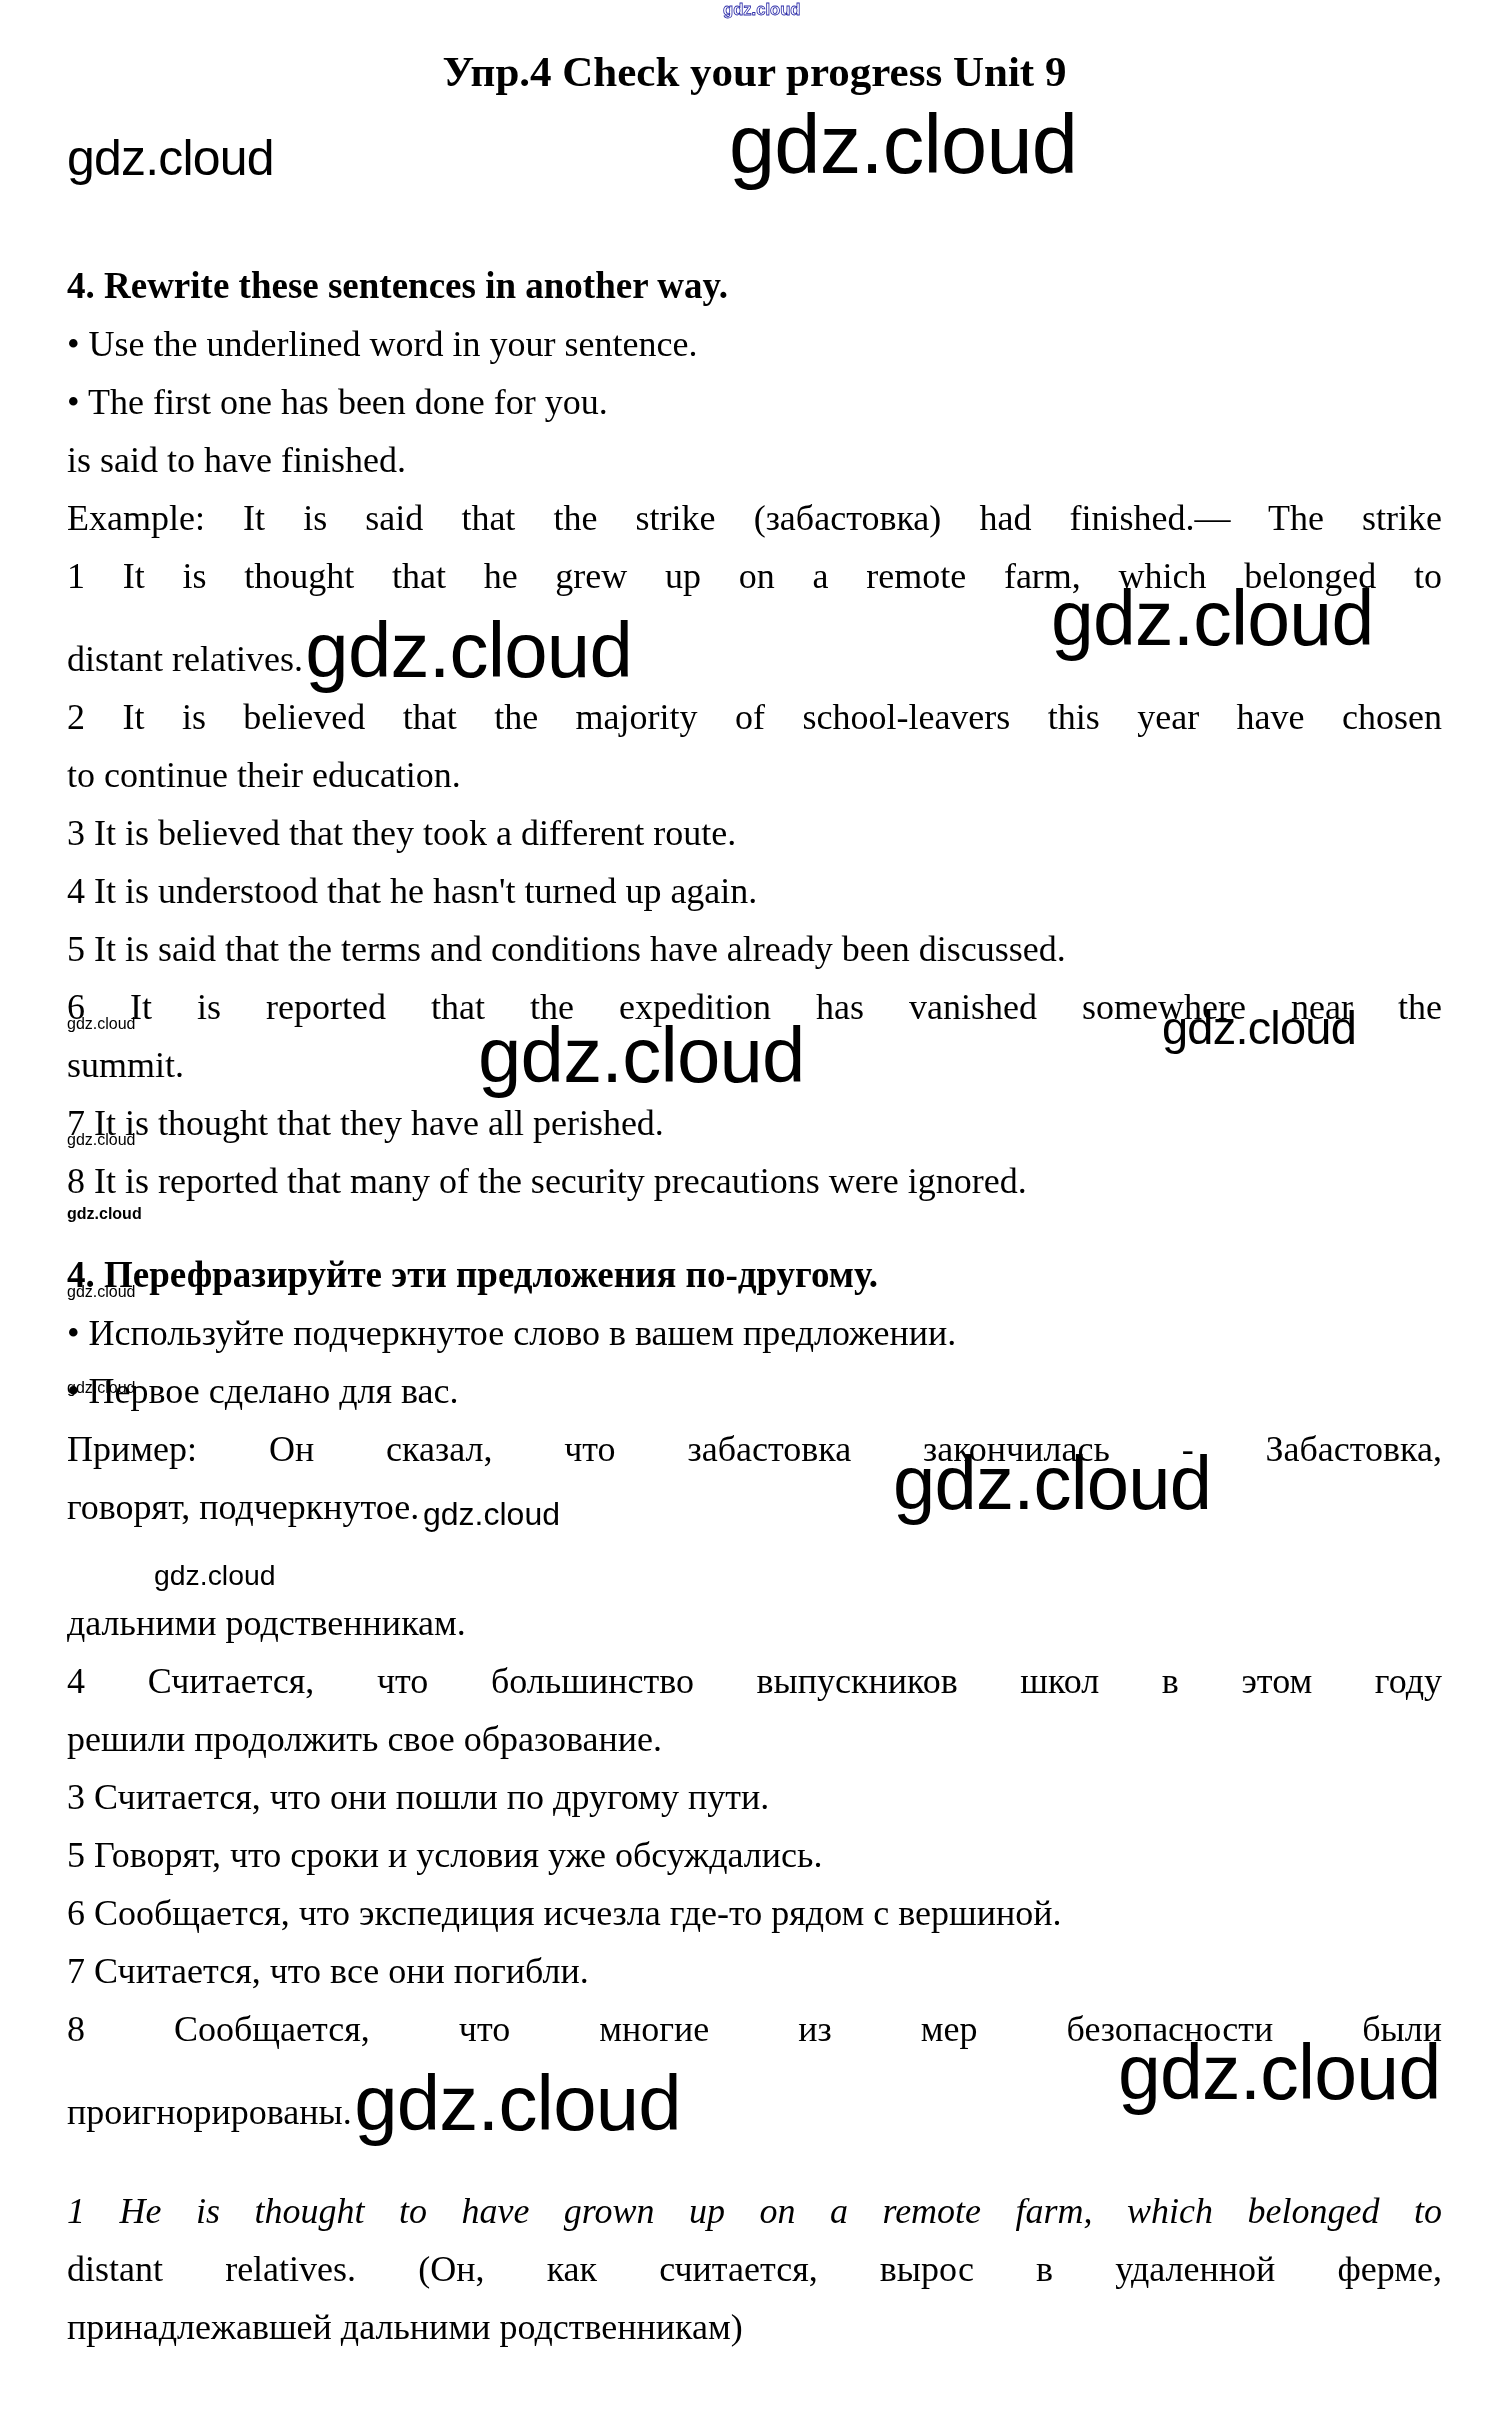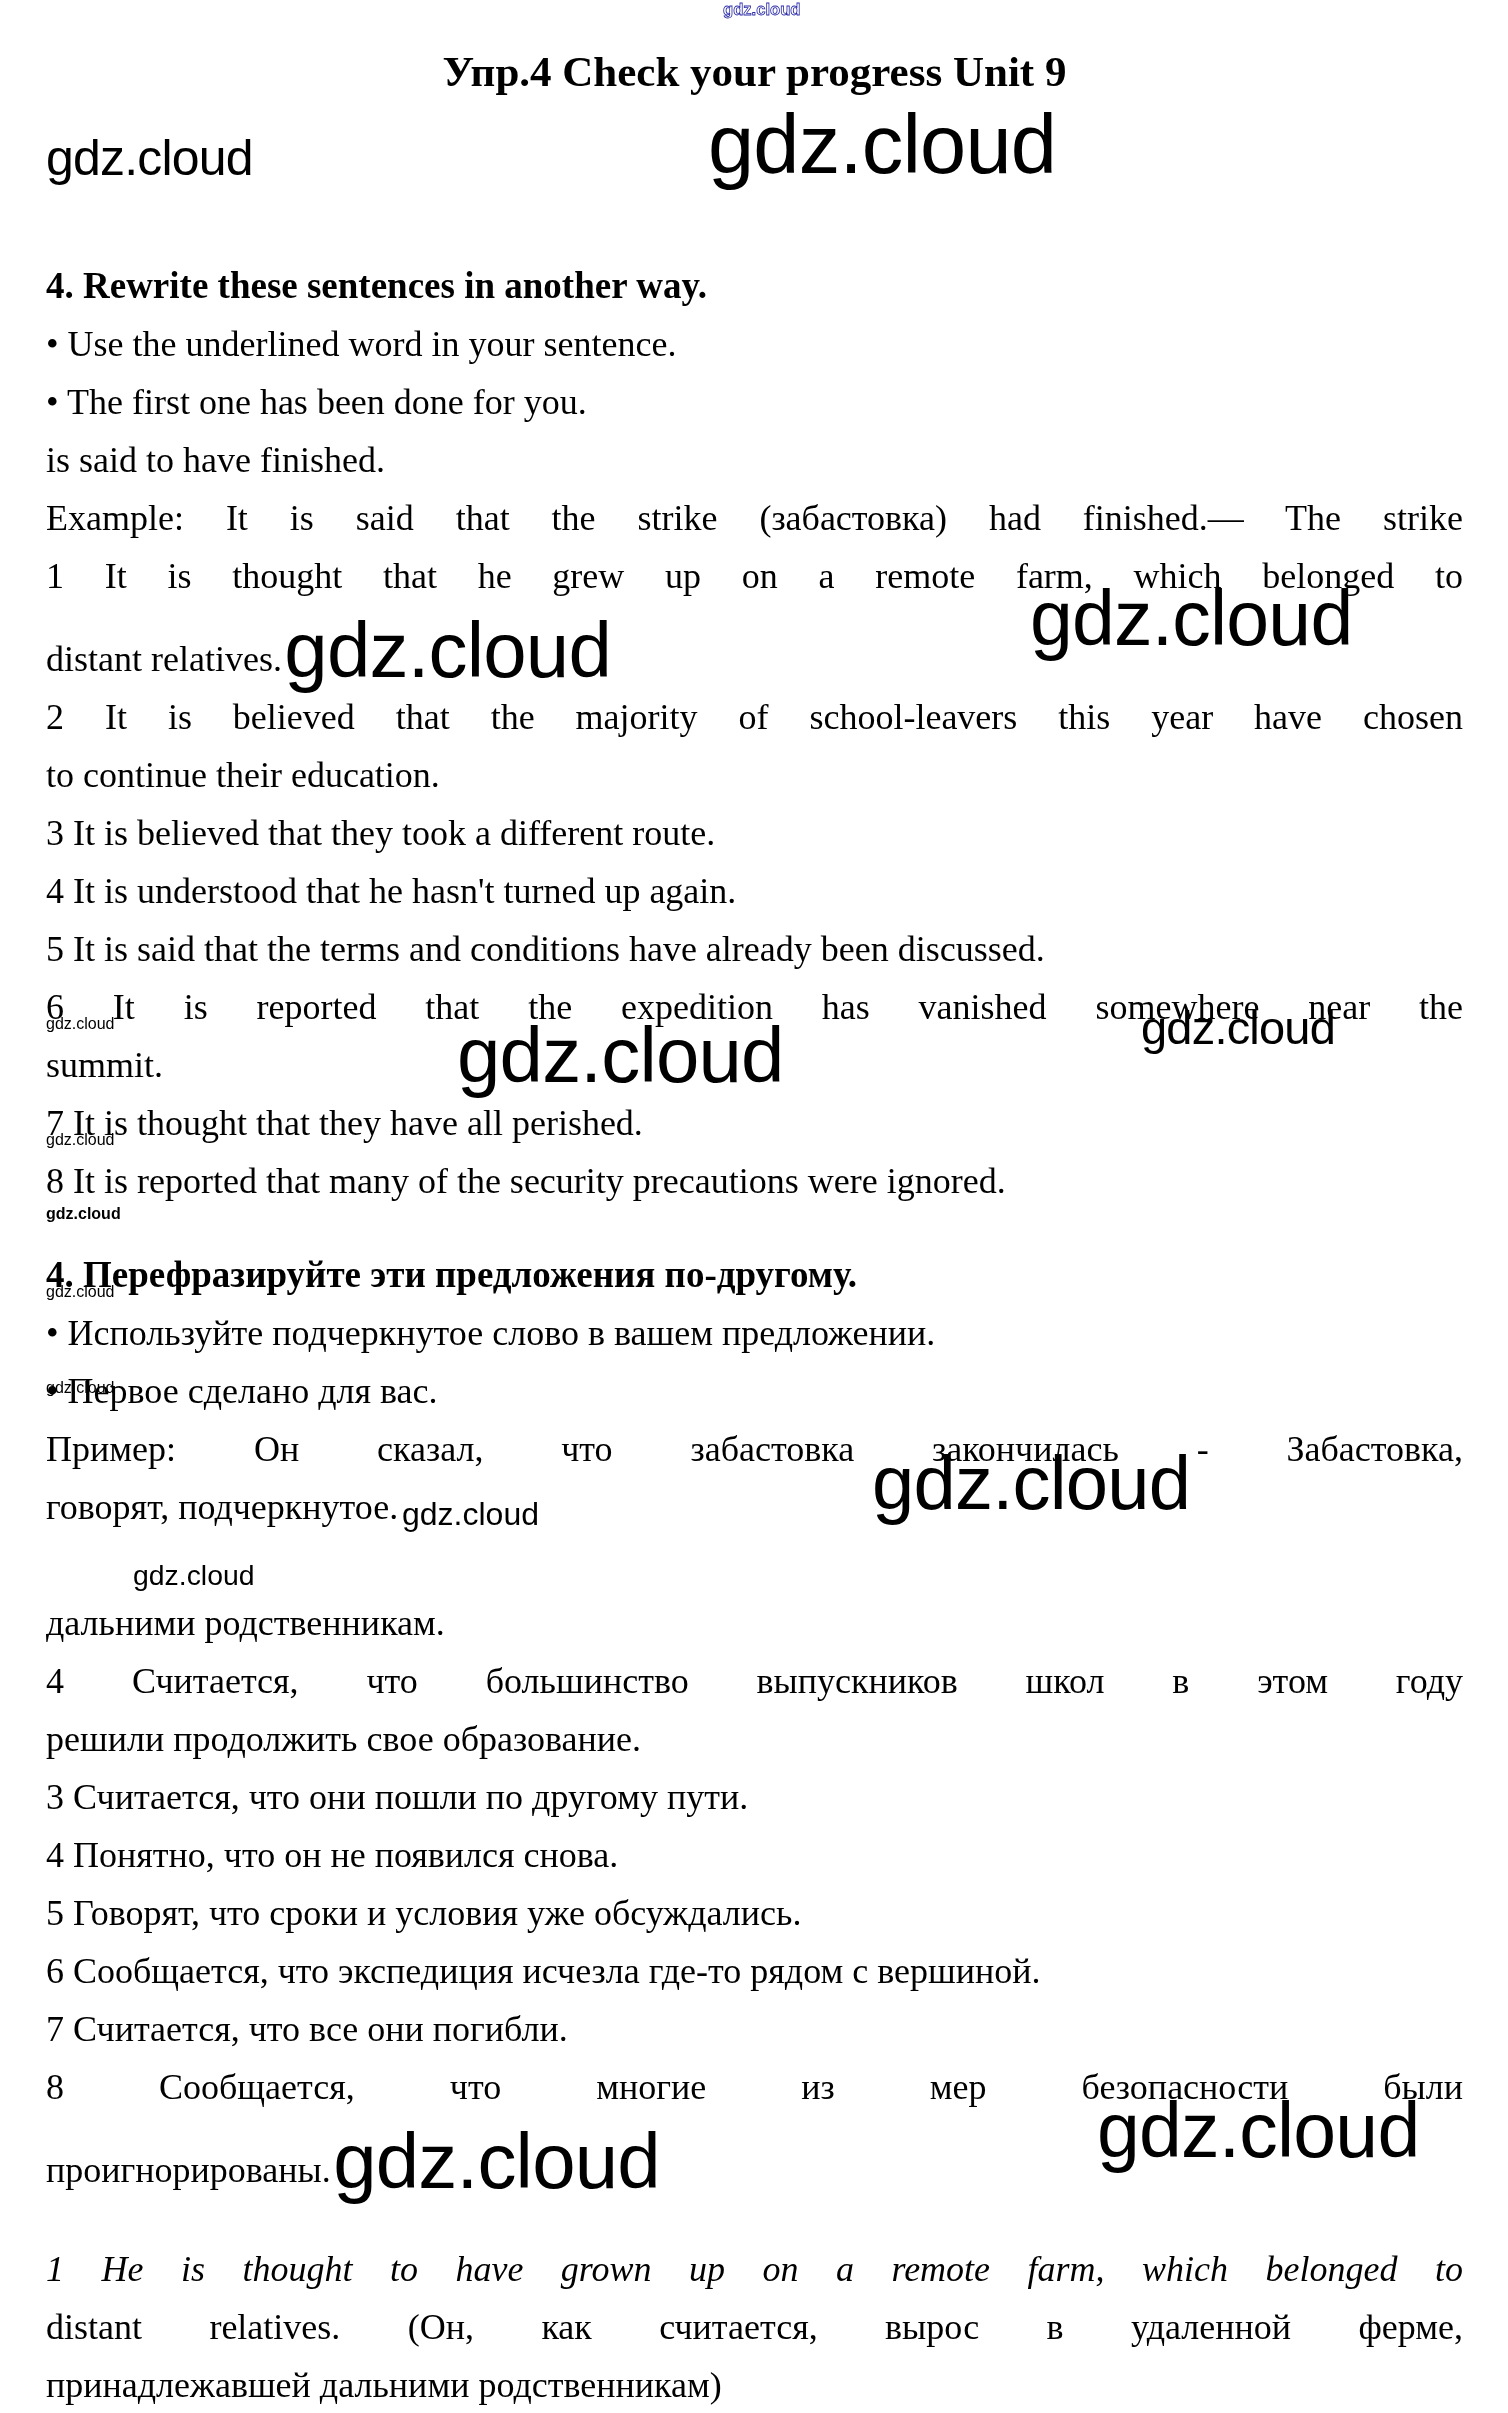--- a/index.html
+++ b/index.html
@@ -1,21 +1,21 @@
 <!DOCTYPE html>
 <html style="font-size:12.6px"><head>
 <meta charset="utf-8">
 <style>
   html,body{margin:0;padding:0;background:#e8e8e8;}
   .page{
     position:relative;
     width:1509px;height:2413px;
     background:#ffffff;
     box-sizing:border-box;
-    padding:0 46px;
+    padding:0 67px;
     font-family:"Liberation Serif","DejaVu Serif",serif;
     font-size:36px;color:#000;
     overflow:hidden;
   }
   .title{
     margin:40px 0 0 0;
     font-size:43px;font-weight:bold;
     text-align:center;line-height:63px;
   }
   .wm-band{position:relative;height:154px;}
@@ -86,21 +86,20 @@
       <div class="row b mt40"><span class="txt">4. Перефразируйте эти предложения по-другому.</span><span class="wm wm-tiny-b">gdz.cloud</span></div>
       <div class="row"><span class="txt">• Используйте подчеркнутое слово в вашем предложении.</span><span class="wm wm-tiny-a">gdz.cloud</span></div>
       <div class="row"><span class="txt">• Первое сделано для вас.</span></div>
       <div class="row j"><span class="txt">Пример: Он сказал, что забастовка закончилась - Забастовка,</span><span class="wm wm-tiny-b">gdz.cloud</span></div>
       <div class="row"><span class="txt">говорят, подчеркнутое.</span><span class="wm wm-big-right-2">gdz.cloud</span></div>
       <div class="row j"><span class="wm wm-mid-above">gdz.cloud</span></div>
       <div class="row"><span class="txt">дальними родственникам.</span><span class="wm wm-small-above">gdz.cloud</span></div>
       <div class="row j"><span class="txt">4 Считается, что большинство выпускников школ в этом году</span></div>
       <div class="row"><span class="txt">решили продолжить свое образование.</span></div>
       <div class="row"><span class="txt">3 Считается, что они пошли по другому пути.</span></div>
-      <div class="row"><span class="txt">4 Понятно, что он не появился снова.</span></div>
       <div class="row"><span class="txt">5 Говорят, что сроки и условия уже обсуждались.</span></div>
       <div class="row"><span class="txt">6 Сообщается, что экспедиция исчезла где-то рядом с вершиной.</span></div>
       <div class="row"><span class="txt">7 Считается, что все они погибли.</span></div>
       <div class="row j"><span class="txt">8 Сообщается, что многие из мер безопасности были</span></div>
       <div class="row"><span class="txt">проигнорированы.</span><span class="wm wm-inline-big">gdz.cloud</span><span class="wm wm-right-3">gdz.cloud</span></div>
       <div class="row j mt50"><span class="txt">1 He is thought to have grown up on a remote farm, which belonged to</span></div>
       <div class="row j"><span class="txt">distant relatives. (Он, как считается, вырос в удаленной ферме,</span></div>
       <div class="row"><span class="txt">принадлежавшей дальними родственникам)</span></div>
     </div>
 </div>

